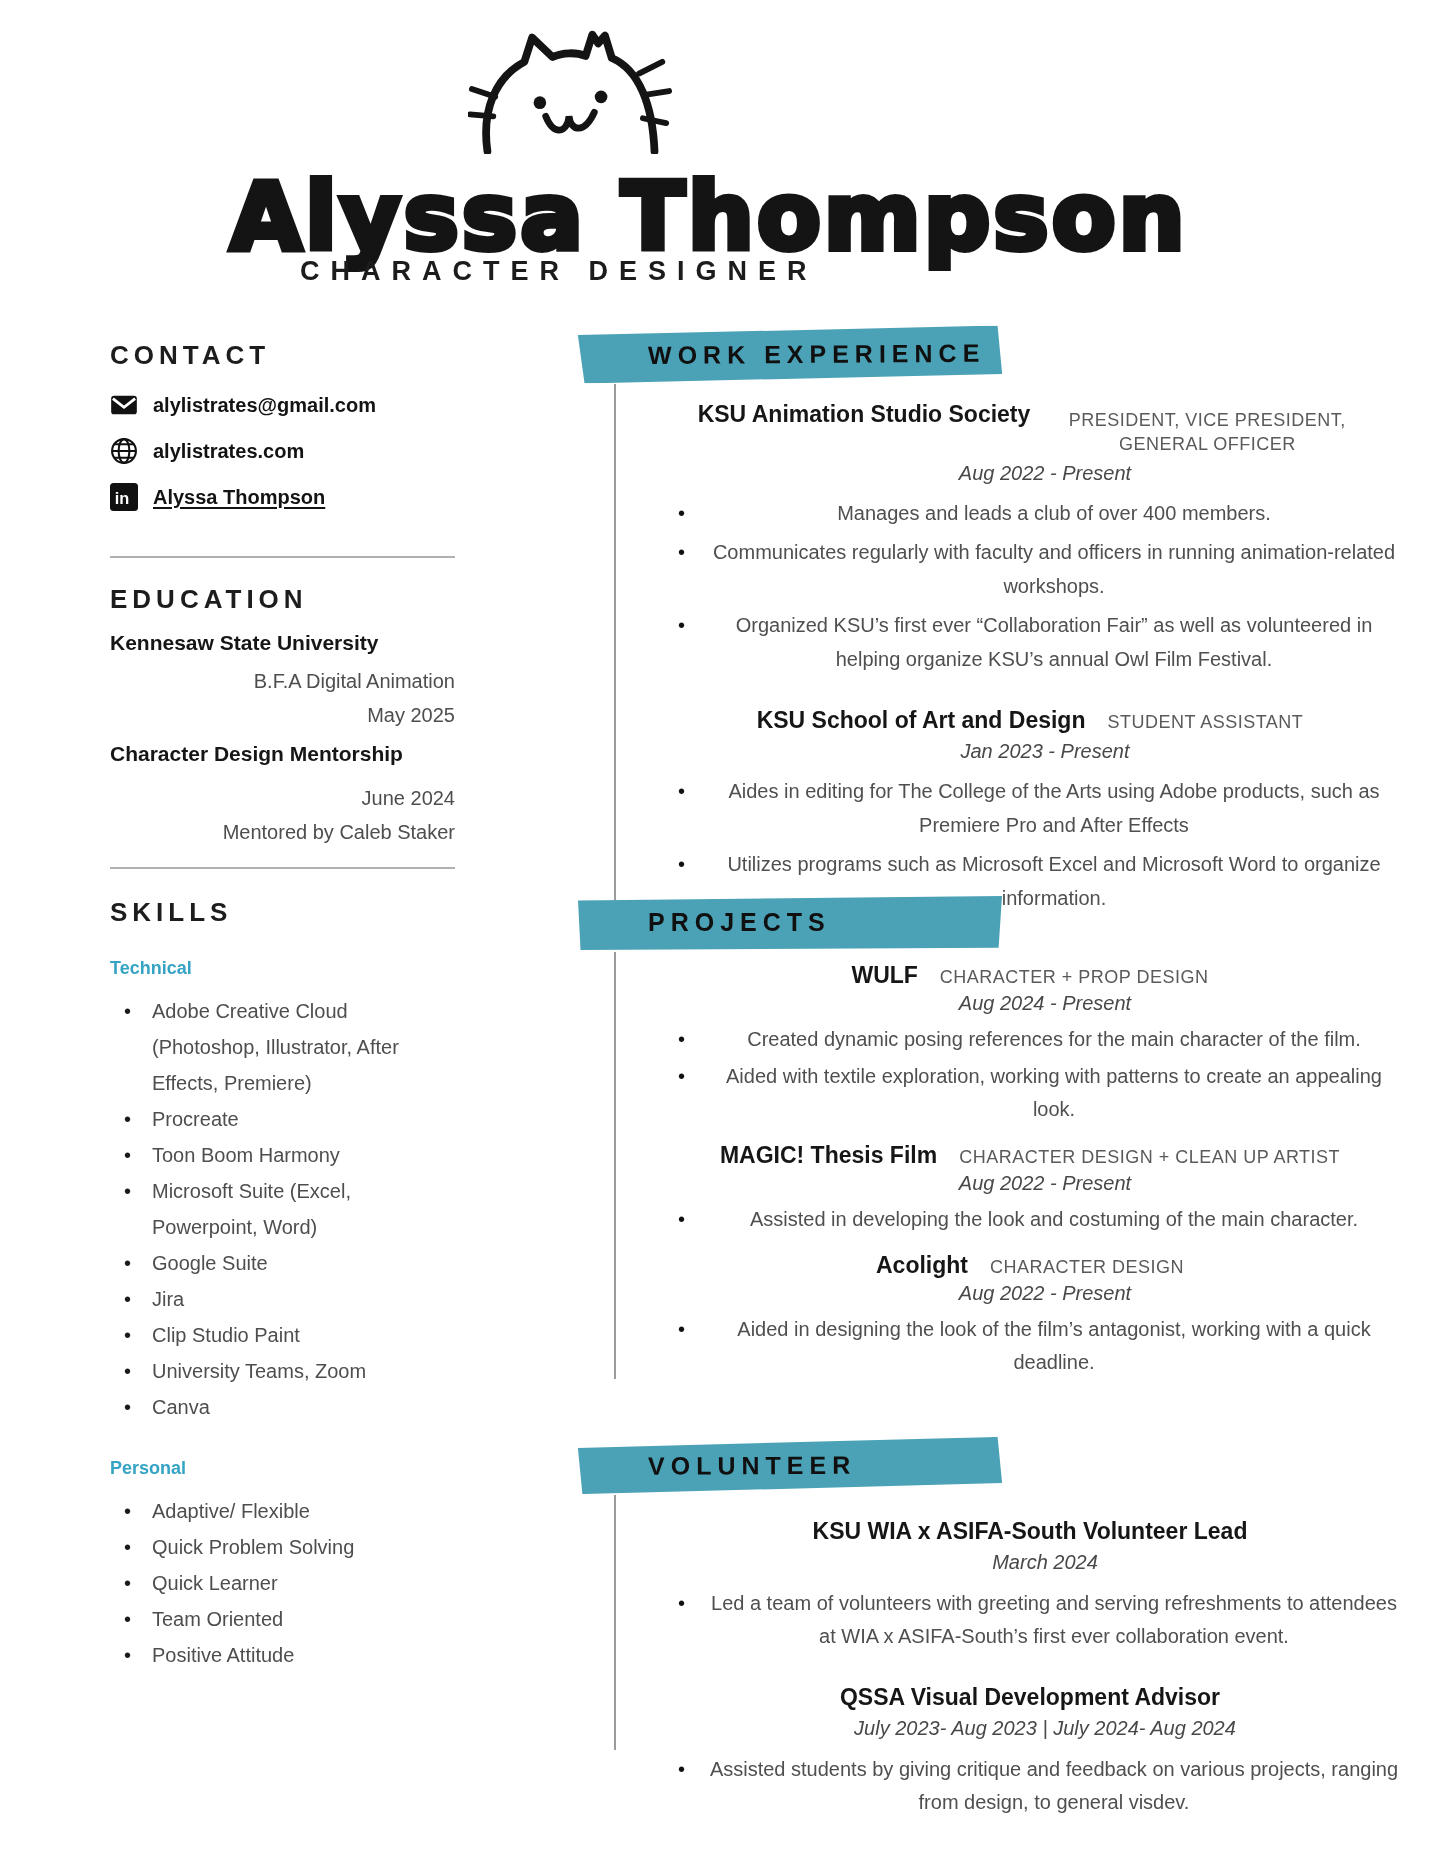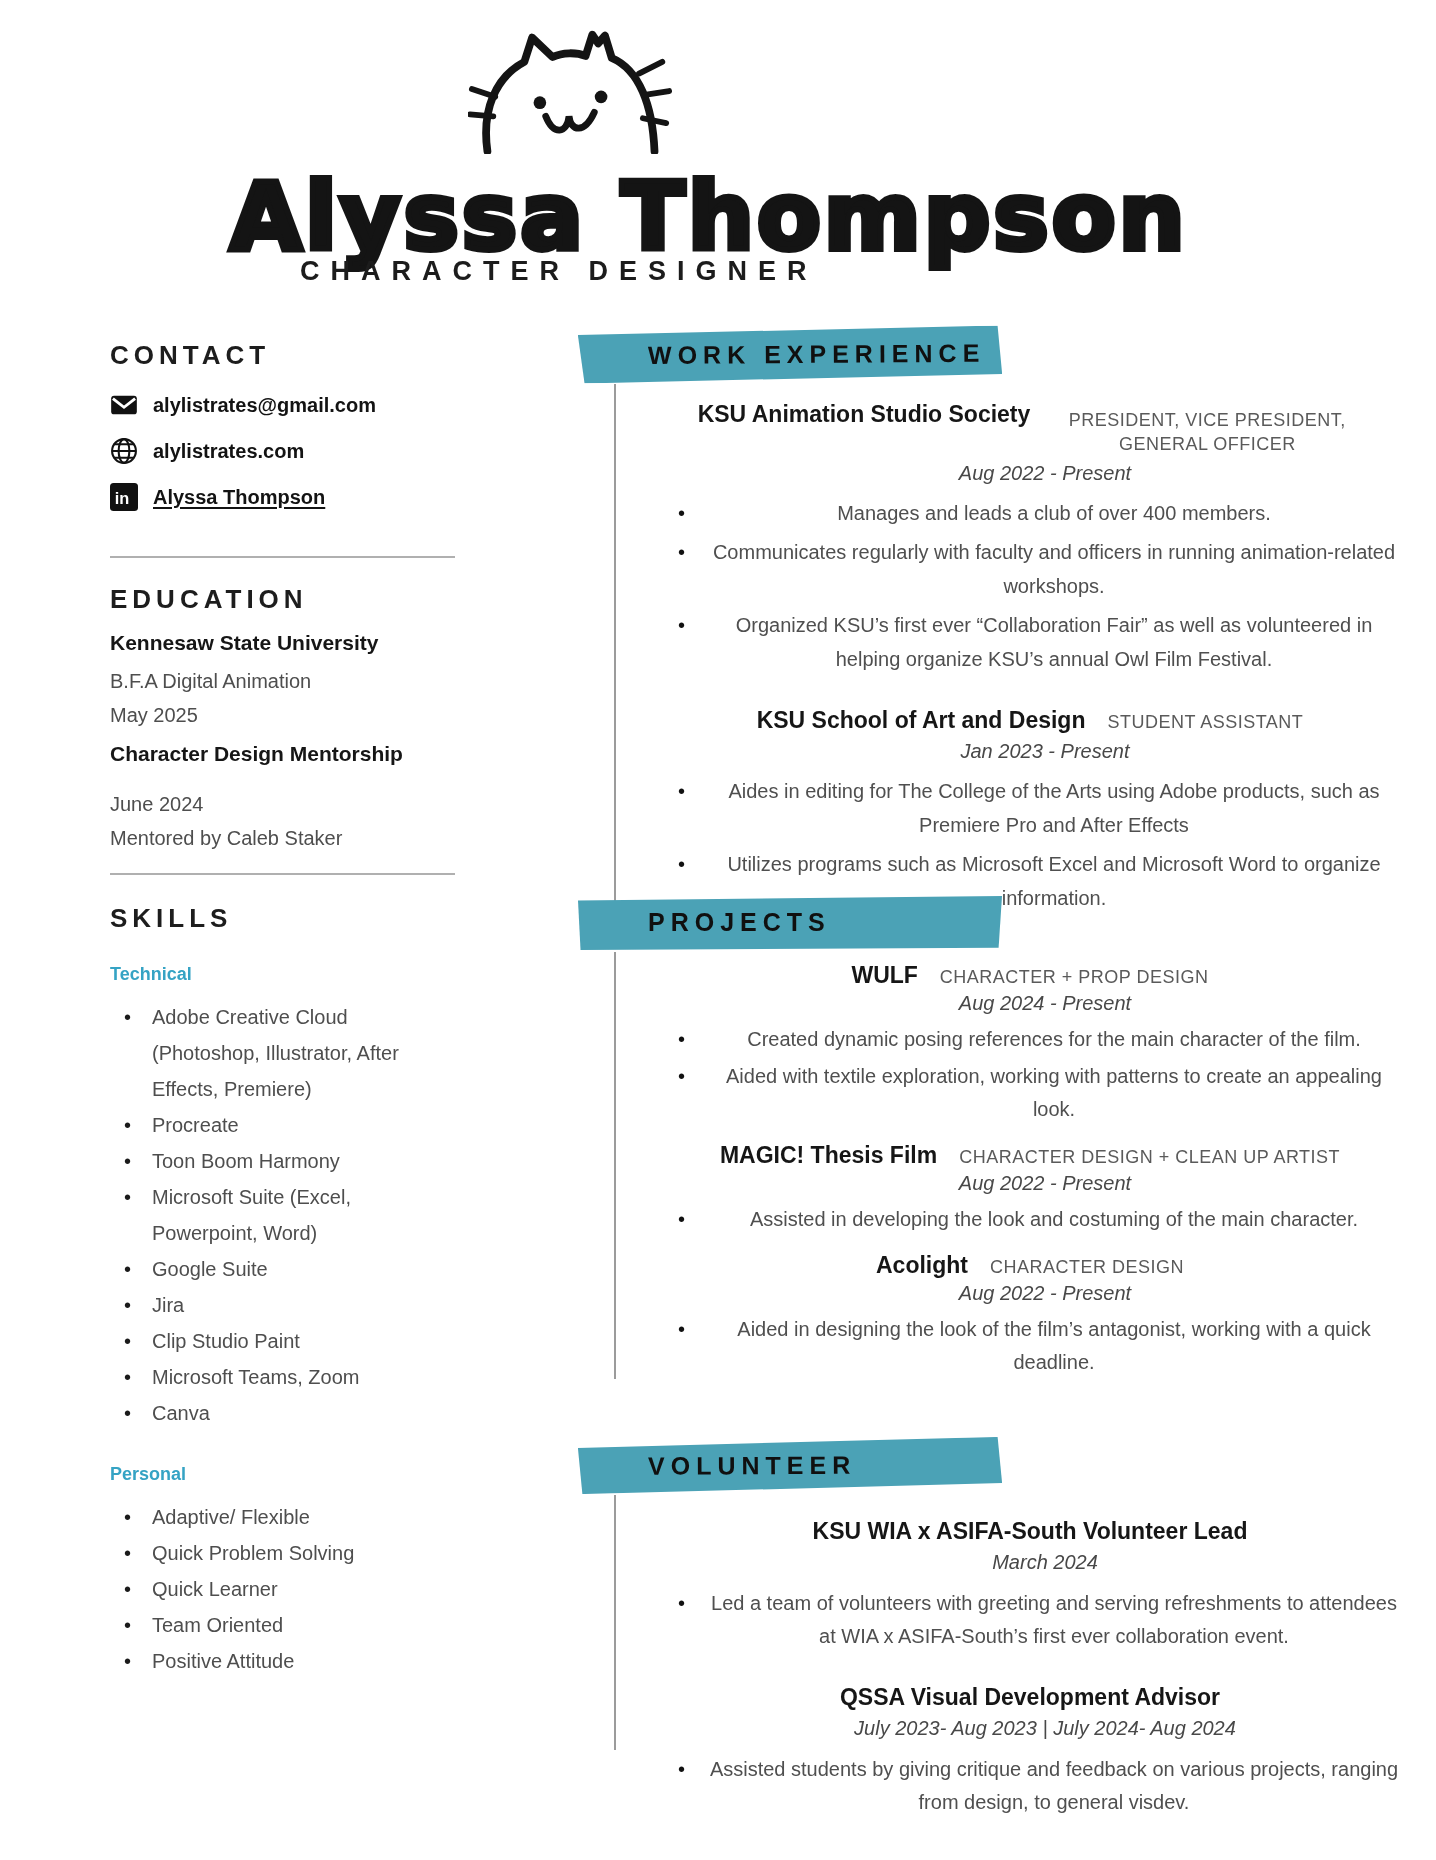--- a/index.html
+++ b/index.html
@@ -20,23 +20,23 @@
   .side-heading{font-size:26px;font-weight:bold;letter-spacing:5px;color:#1d1d1d;margin:0;line-height:30px;}
   .contact-list{margin-top:20px;}
   .contact-row{display:flex;align-items:center;gap:15px;margin-bottom:16px;height:30px;}
   .contact-row .cicon{width:28px;height:28px;flex:0 0 28px;}
   .contact-label{font-size:20px;font-weight:bold;color:#131313;}
   .contact-label.link{text-decoration:underline;text-decoration-thickness:2px;text-underline-offset:3px;}
   .side-div{border:none;border-top:2px solid #b0b0b0;margin:44px 0 26px 0;}
   .side-div.second{margin:18px 0 28px 0;}
   .edu-title{font-size:21px;font-weight:bold;color:#161616;margin:16px 0 0 0;line-height:26px;}
   .edu-title.m2{margin-top:9px;}
-  .edu-line{font-size:20px;color:#4e4e4e;margin:0;line-height:34px;}
+  .edu-line{font-size:20px;color:#4e4e4e;margin:0;line-height:34px;text-align:right;}
   .edu-line.first{margin-top:8px;}
-  .edu-line.first2{margin-top:20px;}
+  .edu-line.first2{margin-top:14px;}
   .skill-group{font-size:18px;font-weight:bold;color:#35a3c4;margin:28px 0 0 0;line-height:26px;}
   .skill-group.m2{margin-top:30px;}
   .side-list{list-style:none;margin:12px 0 0 0;padding:0;}
   .side-list li{position:relative;padding-left:42px;font-size:20px;line-height:36px;color:#4e4e4e;}
   .side-list li::before{content:"\2022";position:absolute;left:14px;color:#1a1a1a;}
 
   
   .section{position:absolute;left:578px;width:830px;}
   #sec-work{top:327px;}
   #sec-projects{top:895px;}
@@ -134,21 +134,21 @@
 
     <h4 class="skill-group">Technical</h4>
     <ul class="side-list">
       <li>Adobe Creative Cloud (Photoshop, Illustrator, After Effects, Premiere)</li>
       <li>Procreate</li>
       <li>Toon Boom Harmony</li>
       <li>Microsoft Suite (Excel, Powerpoint, Word)</li>
       <li>Google Suite</li>
       <li>Jira</li>
       <li>Clip Studio Paint</li>
-      <li>Microsoft Teams, Zoom</li>
+      <li>University Teams, Zoom</li>
       <li>Canva</li>
     </ul>
 
     <h4 class="skill-group m2">Personal</h4>
     <ul class="side-list">
       <li>Adaptive/ Flexible</li>
       <li>Quick Problem Solving</li>
       <li>Quick Learner</li>
       <li>Team Oriented</li>
       <li>Positive Attitude</li>

